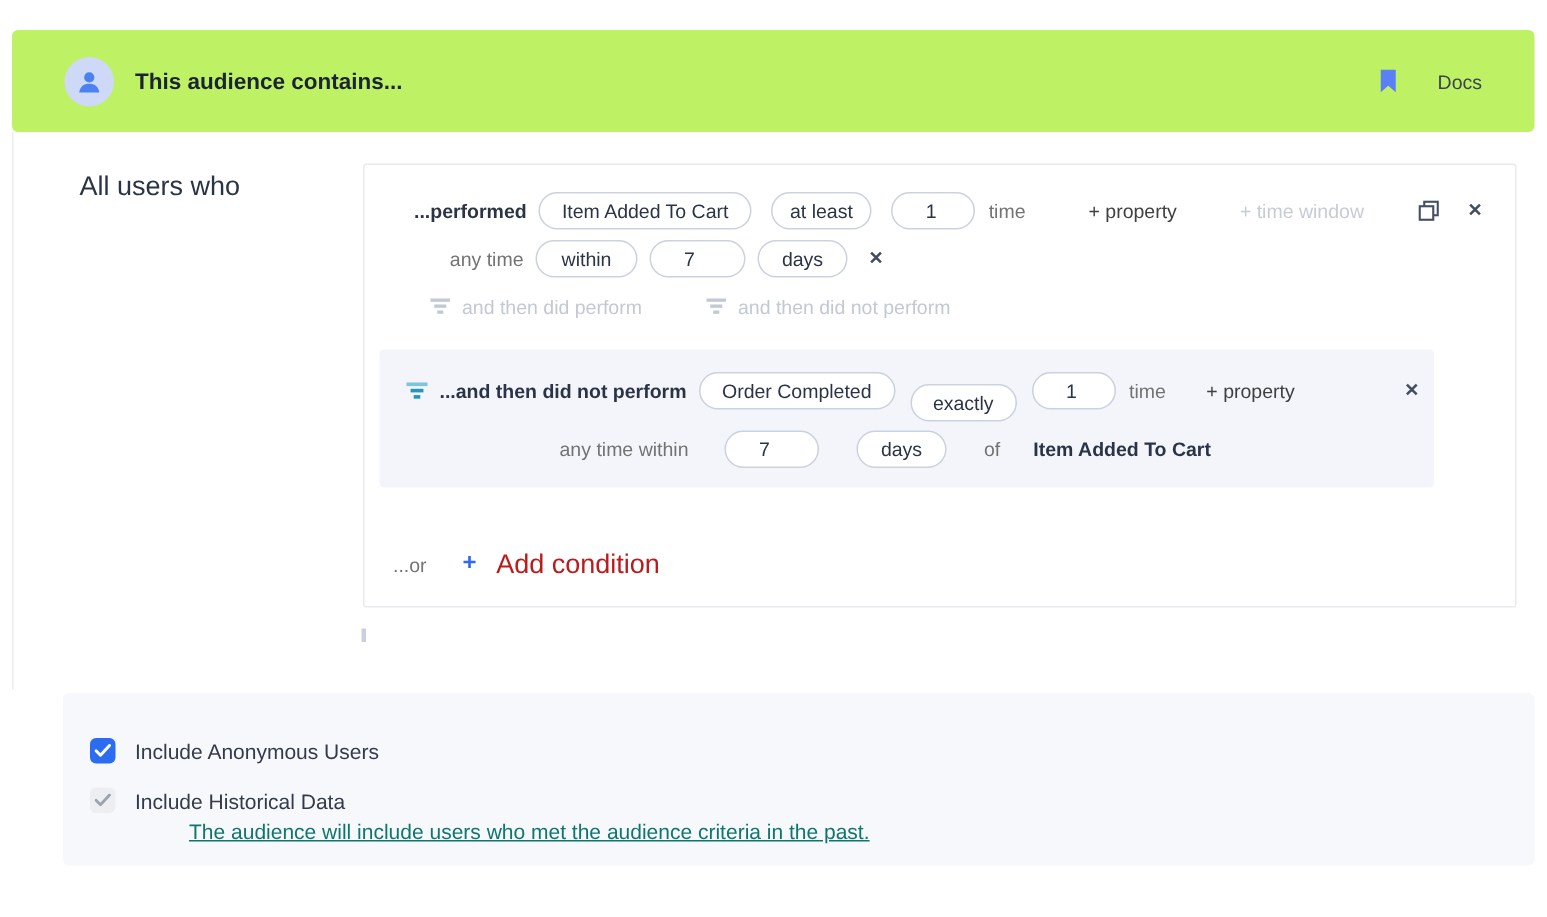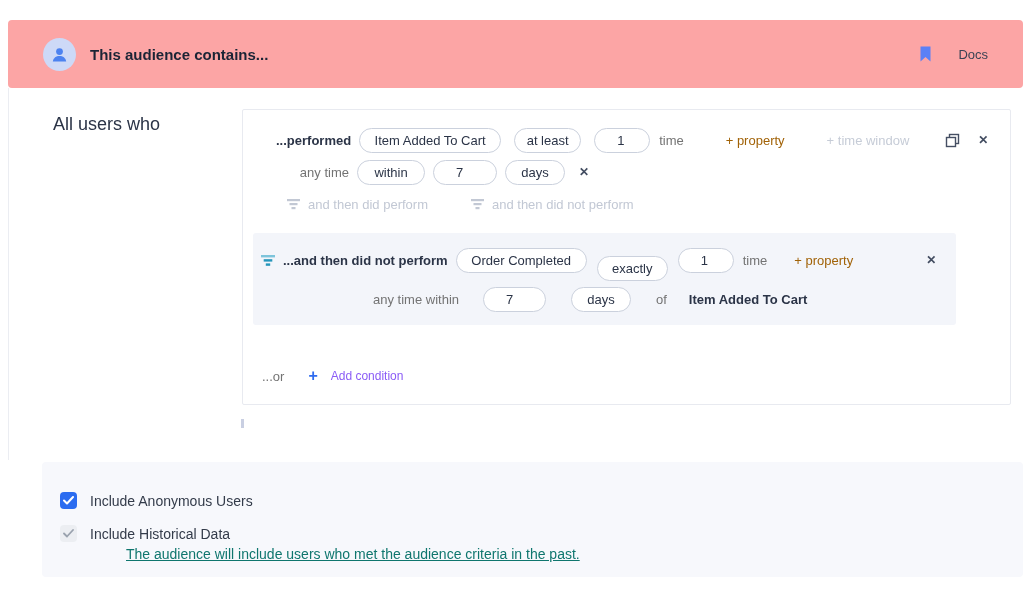--- a/index.html
+++ b/index.html
@@ -5,21 +5,21 @@
   * { box-sizing: border-box; }
   html,body { margin:0; padding:0; }
   body {
     width:1031px; height:611px; position:relative; background:#ffffff;
     font-family:"Liberation Sans", sans-serif; color:#2b3447; overflow:hidden;
   }
 
   
   .header {
     position:absolute; left:8px; top:20px; width:1015px; height:68px;
-    background:#fca5a5; border-radius:4px; display:flex; align-items:center;
+    background:#bef264; border-radius:4px; display:flex; align-items:center;
     padding:0 35px;
   }
   .avatar {
     width:33px; height:33px; border-radius:50%; background:#cdd9f7;
     display:flex; align-items:center; justify-content:center; flex:0 0 auto;
   }
   .header-title { margin-left:14px; font-size:15px; font-weight:700; color:#1b2435; }
   .docs { margin-left:auto; display:flex; align-items:center; gap:26px; cursor:pointer; }
   .docs-label { font-size:13px; color:#3a4354; }
 
@@ -37,30 +37,30 @@
   .lbl-strong { font-size:13px; font-weight:700; color:#2b3447; }
   .btn {
     display:inline-flex; align-items:center; justify-content:center;
     height:25px; border:1px solid #cbd1dd; border-radius:13px; background:#fff;
     font-size:13px; color:#2b3447; padding:0 10px; font-family:inherit; cursor:pointer;
   }
   .inp {
     height:25px; border:1px solid #cbd1dd; border-radius:13px; background:#fff;
     font-size:13px; color:#2b3447; padding:0 0 0 22px; font-family:inherit; outline:none;
   }
-  .add-link { font-size:13px; color:#a16207; cursor:pointer; }
+  .add-link { font-size:13px; color:#404040; cursor:pointer; }
   .add-link.disabled { color:#c6ccd7; cursor:default; }
   .x-close { font-size:12px; font-weight:600; color:#434d61; cursor:pointer; line-height:1; }
   .seq-option { display:flex; align-items:center; gap:7px; color:#c2c8d4; font-size:13px; cursor:pointer; }
 
   .subpanel {
     position:absolute; left:10px; top:123px; width:703px; height:92px;
     background:#f3f5fa; border-radius:3px;
   }
-  .blue-link { font-size:12px; color:#8b5cf6; cursor:pointer; }
+  .blue-link { font-size:18px; color:#b91c1c; cursor:pointer; }
   .plus-glyph { font-size:16px; font-weight:700; color:#2e6bef; cursor:pointer; line-height:1; }
 
   .panel-tick { position:absolute; left:241px; top:419px; width:3px; height:9px; background:#c9cfe2; }
 
   
   .options-card {
     position:absolute; left:42px; top:462px; width:981px; height:115px;
     background:#f7f8fc; border-radius:4px;
   }
   .opt-row { position:absolute; display:flex; align-items:center; }
@@ -147,21 +147,21 @@
           <rect x="1" y="1" width="13" height="2.2" fill="#c2c8d4"></rect>
           <rect x="3.5" y="5" width="8" height="2.2" fill="#c2c8d4"></rect>
           <rect x="5.5" y="9" width="4" height="2.2" fill="#c2c8d4"></rect>
         </svg>
       </span>
       <span>and then did not perform</span>
     </span>
   </div>
 
   <div class="subpanel">
-    <div class="row" style="left:7px; top:14px;">
+    <div class="row" style="left:17px; top:14px;">
       <span>
         <svg width="16" height="13" viewBox="0 0 16 13">
           <rect x="1" y="1" width="14" height="2.4" fill="#2fa3c6" opacity="0.6"></rect>
           <rect x="3.7" y="5.2" width="8.6" height="2.4" fill="#2596bb"></rect>
           <rect x="5.8" y="9.4" width="4.4" height="2.4" fill="#2596bb"></rect>
         </svg>
       </span>
       <span class="lbl-strong" style="margin-left:7px;">...and then did not perform</span>
       <button class="btn" style="margin-left:8px; width:131px;">Order Completed</button>
       <button class="btn" style="margin-left:10px; width:71px;margin-top:16px;">exactly</button>

